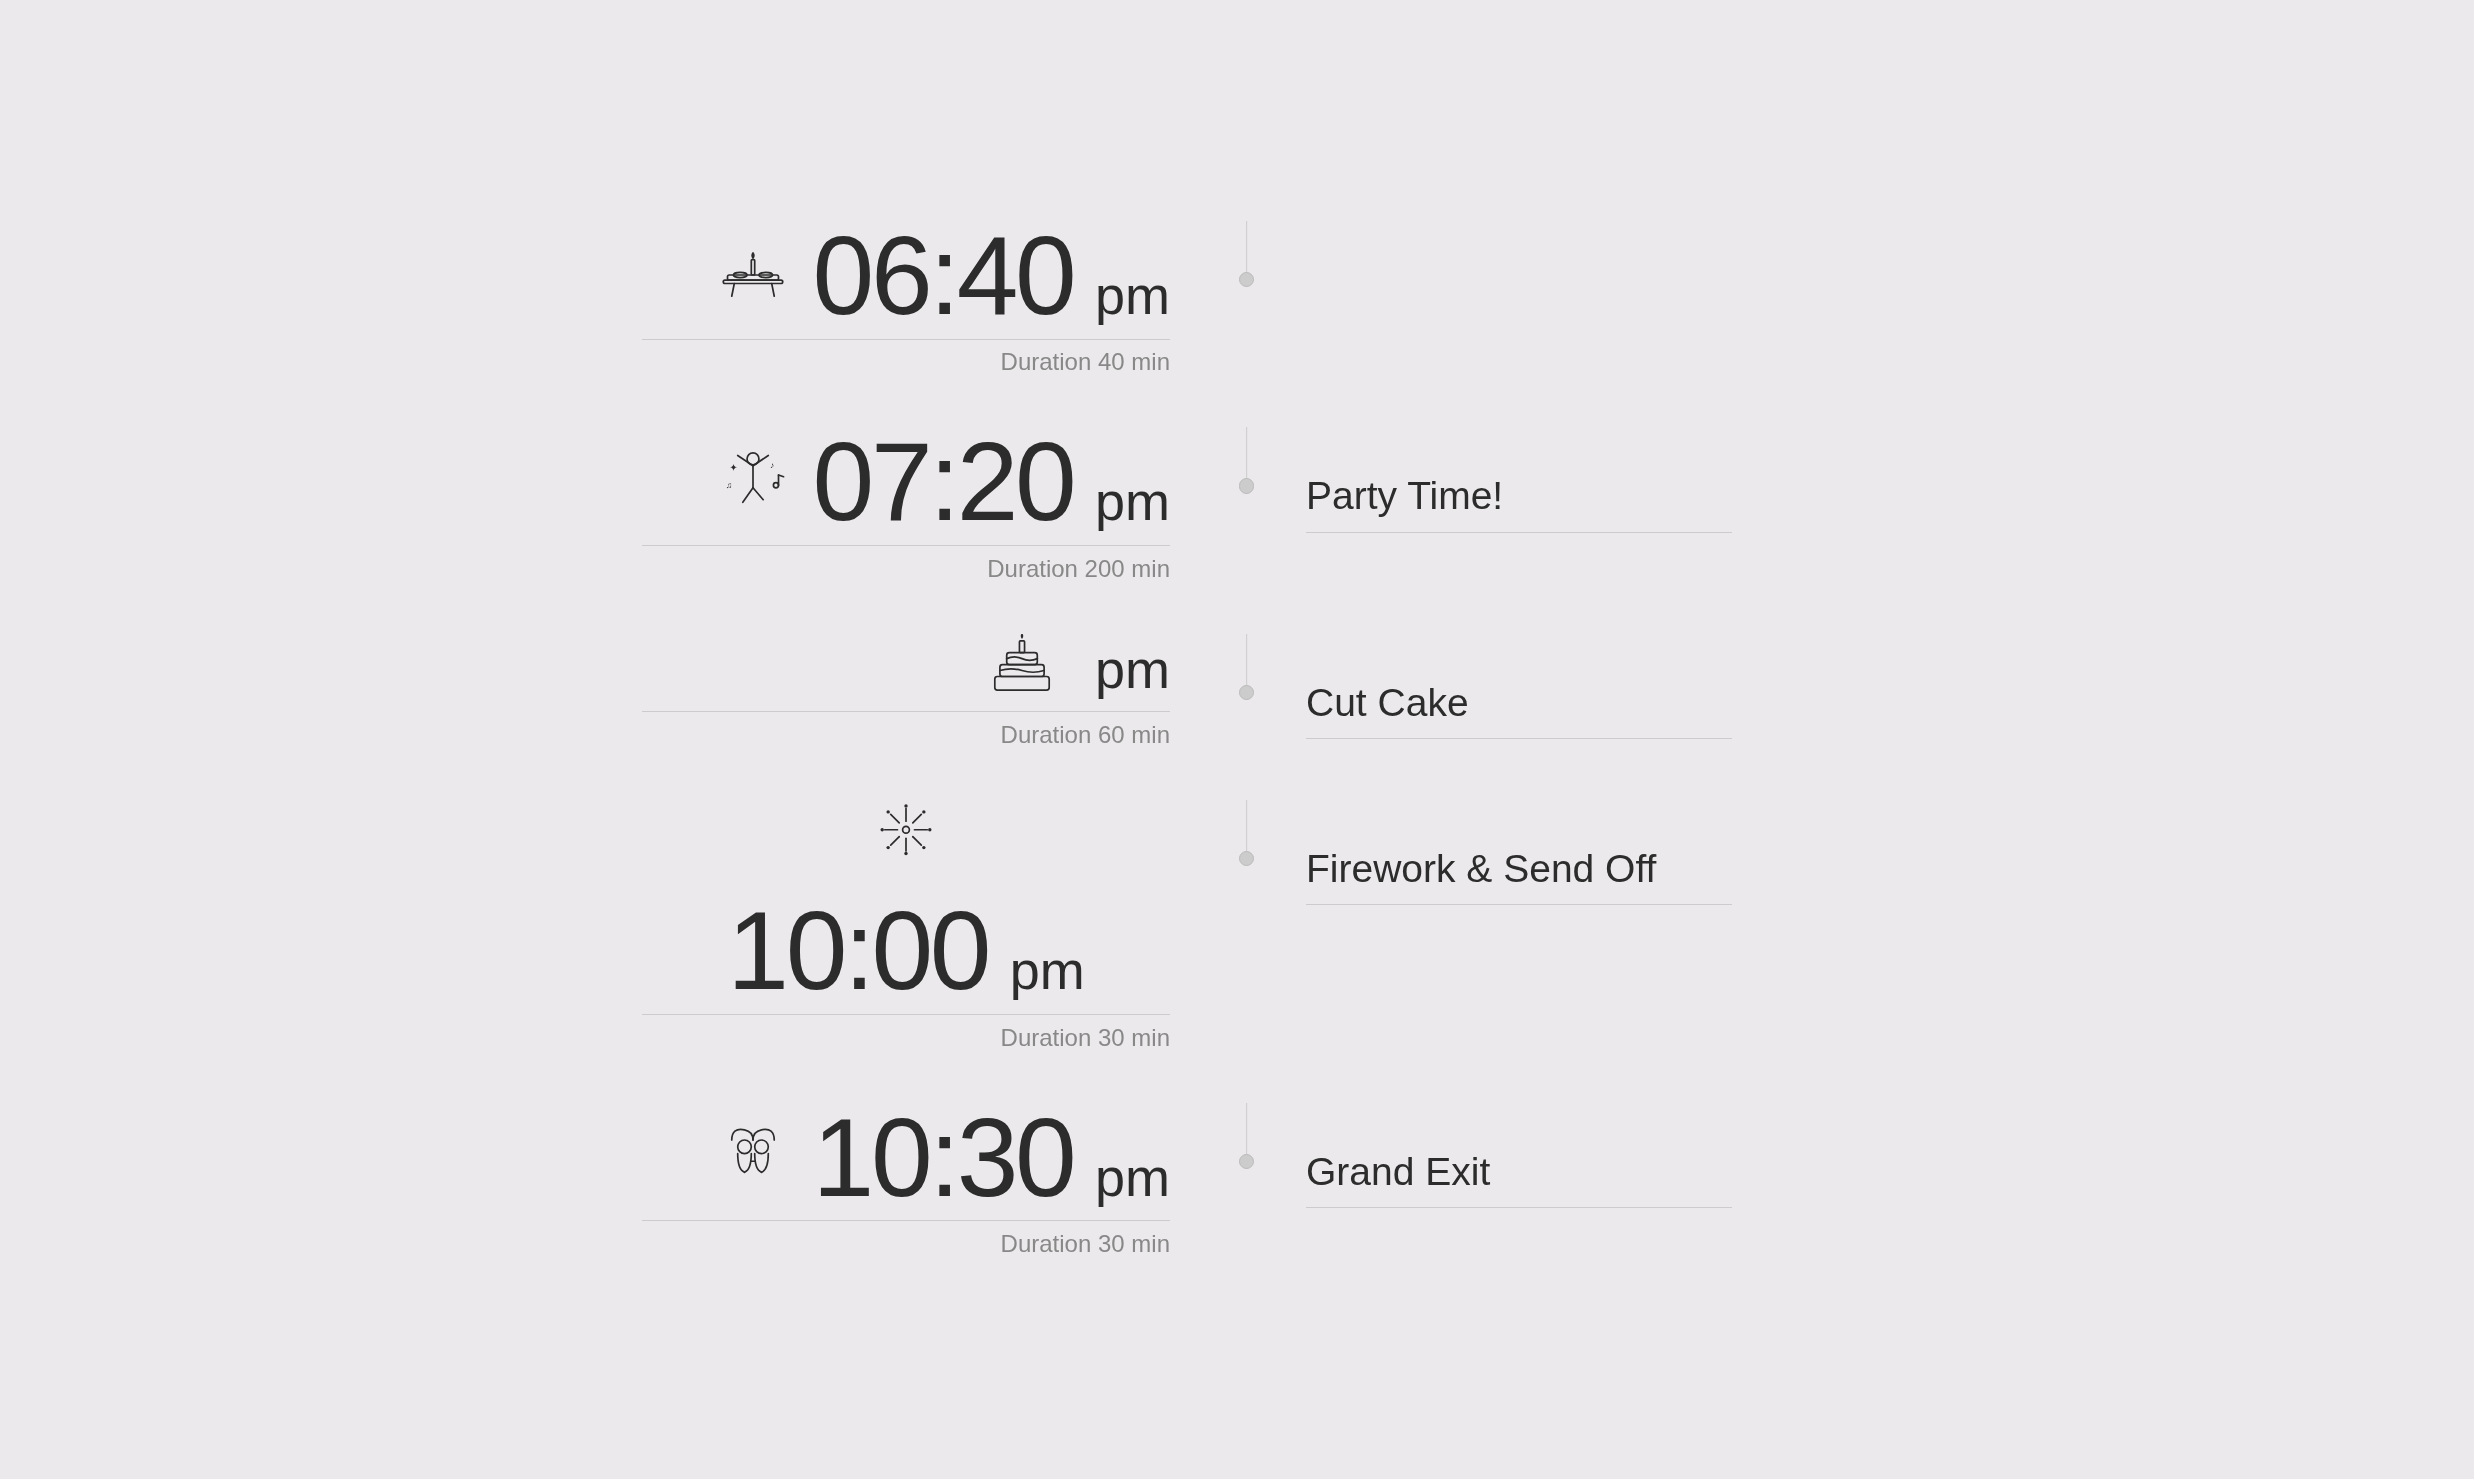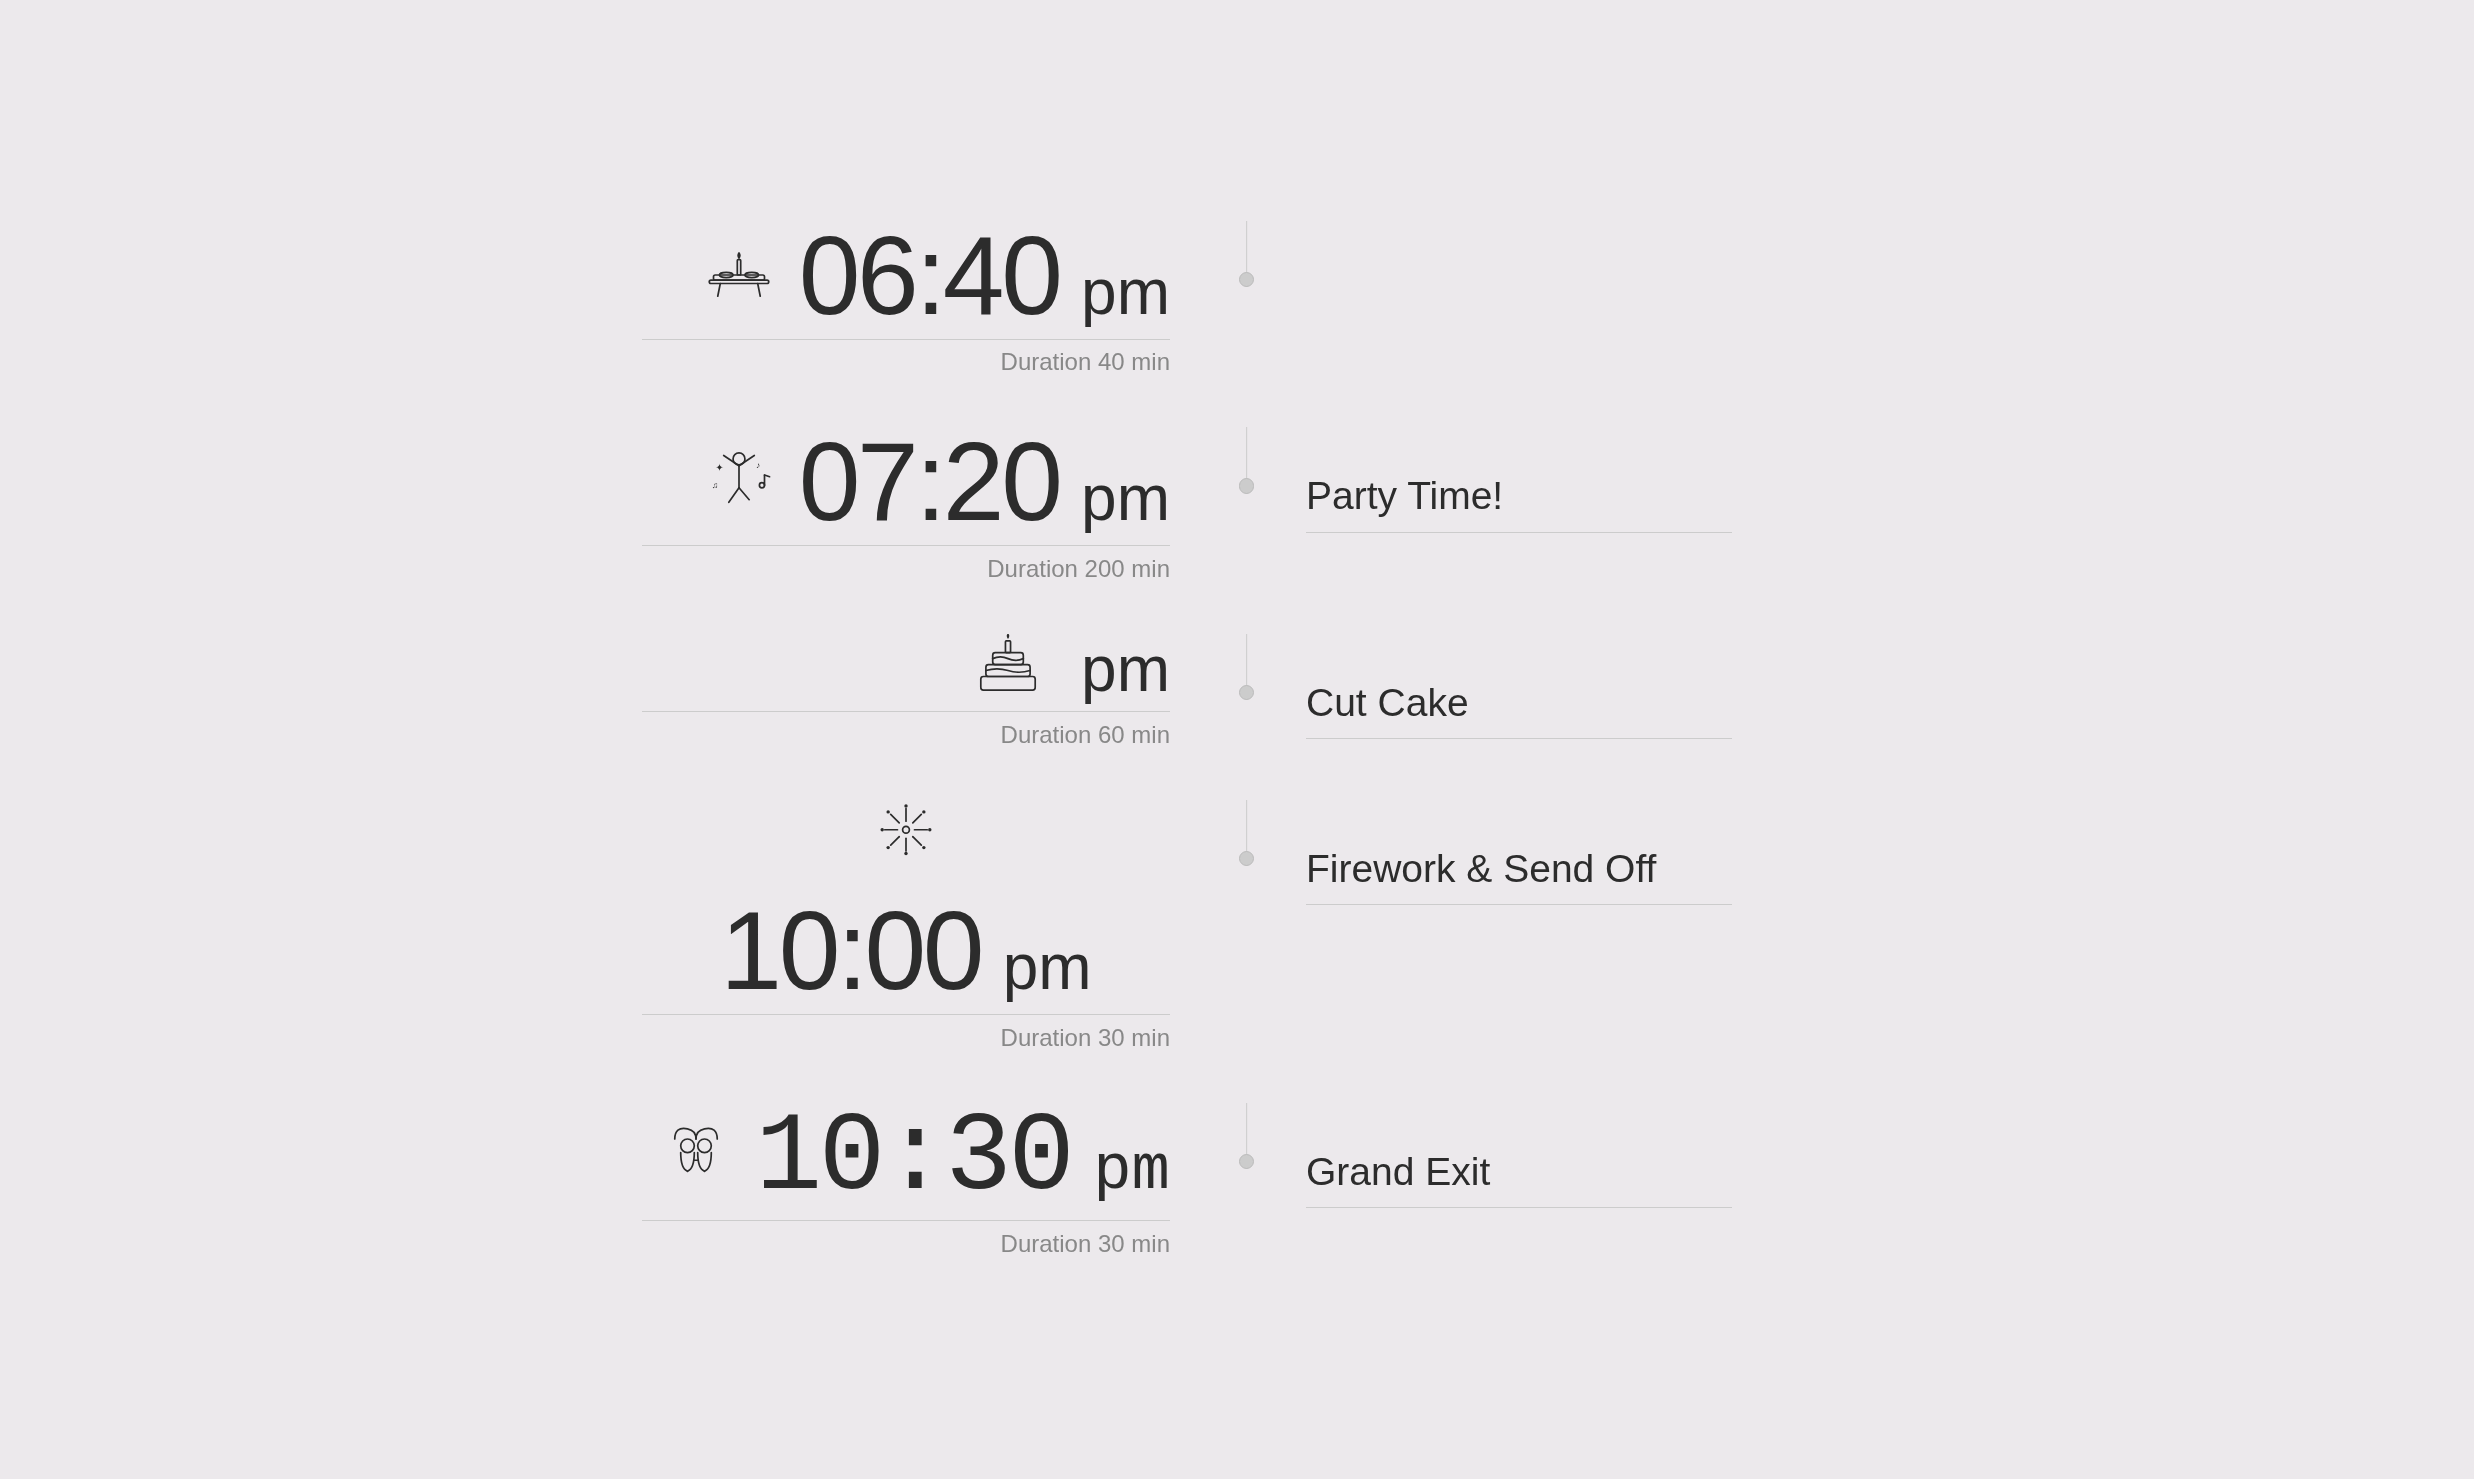--- a/index.html
+++ b/index.html
@@ -46,21 +46,21 @@
 
     .time-main {
       font-size: 111px;
       font-weight: 200;
       color: #2c2c2c;
       letter-spacing: -3.4px;
       line-height: 1;
     }
 
     .time-ampm {
-      font-size: 64px;
+      font-size: 54px;
       font-weight: 200;
       color: #2c2c2c;
       margin-left: 13.6px;
       line-height: 1;
     }
 
     .duration-label {
       font-size: 24px;
       color: #888;
       font-weight: 300;
@@ -278,21 +278,21 @@
         <div class="timeline-line"></div>
         <div class="timeline-dot"></div>
       </div>
       <div class="right-side">
         <div class="event-title">Firework &amp; Send Off</div>
       </div>
     </div>
 
     <div class="schedule-item">
       <div class="left-side">
-        <div style="display:flex; align-items:center; gap:25.5px; width:100%; justify-content:flex-end;font-family:Liberation Mono, monospace;">
+        <div style="display:flex; align-items:center; gap:25.5px; width:100%; justify-content:flex-end;">
           <div style="flex-shrink:0;">
             <svg width="68" height="68" viewBox="0 0 80 80" class="icon-svg">
 
               <circle cx="30" cy="28" r="8"></circle>
               <path d="M22 36 Q22 55 30 58"></path>
               <path d="M38 36 Q38 55 30 58"></path>
 
               <circle cx="50" cy="28" r="8"></circle>
               <path d="M42 36 Q42 55 50 58"></path>
               <path d="M58 36 Q58 55 50 58"></path>

